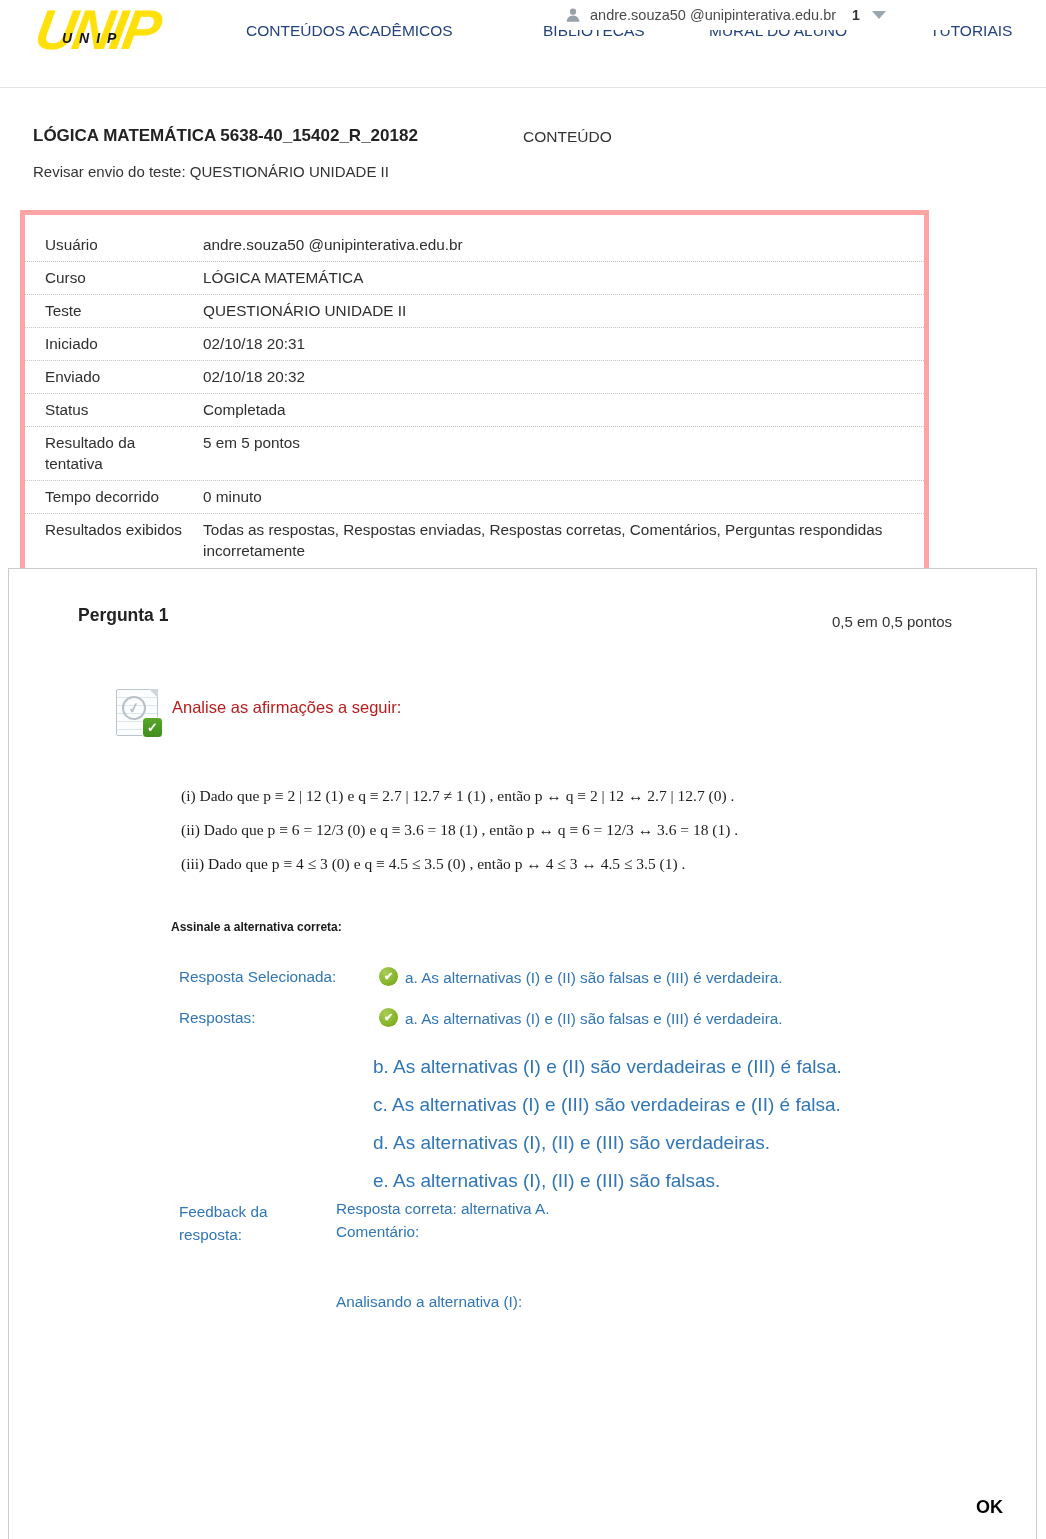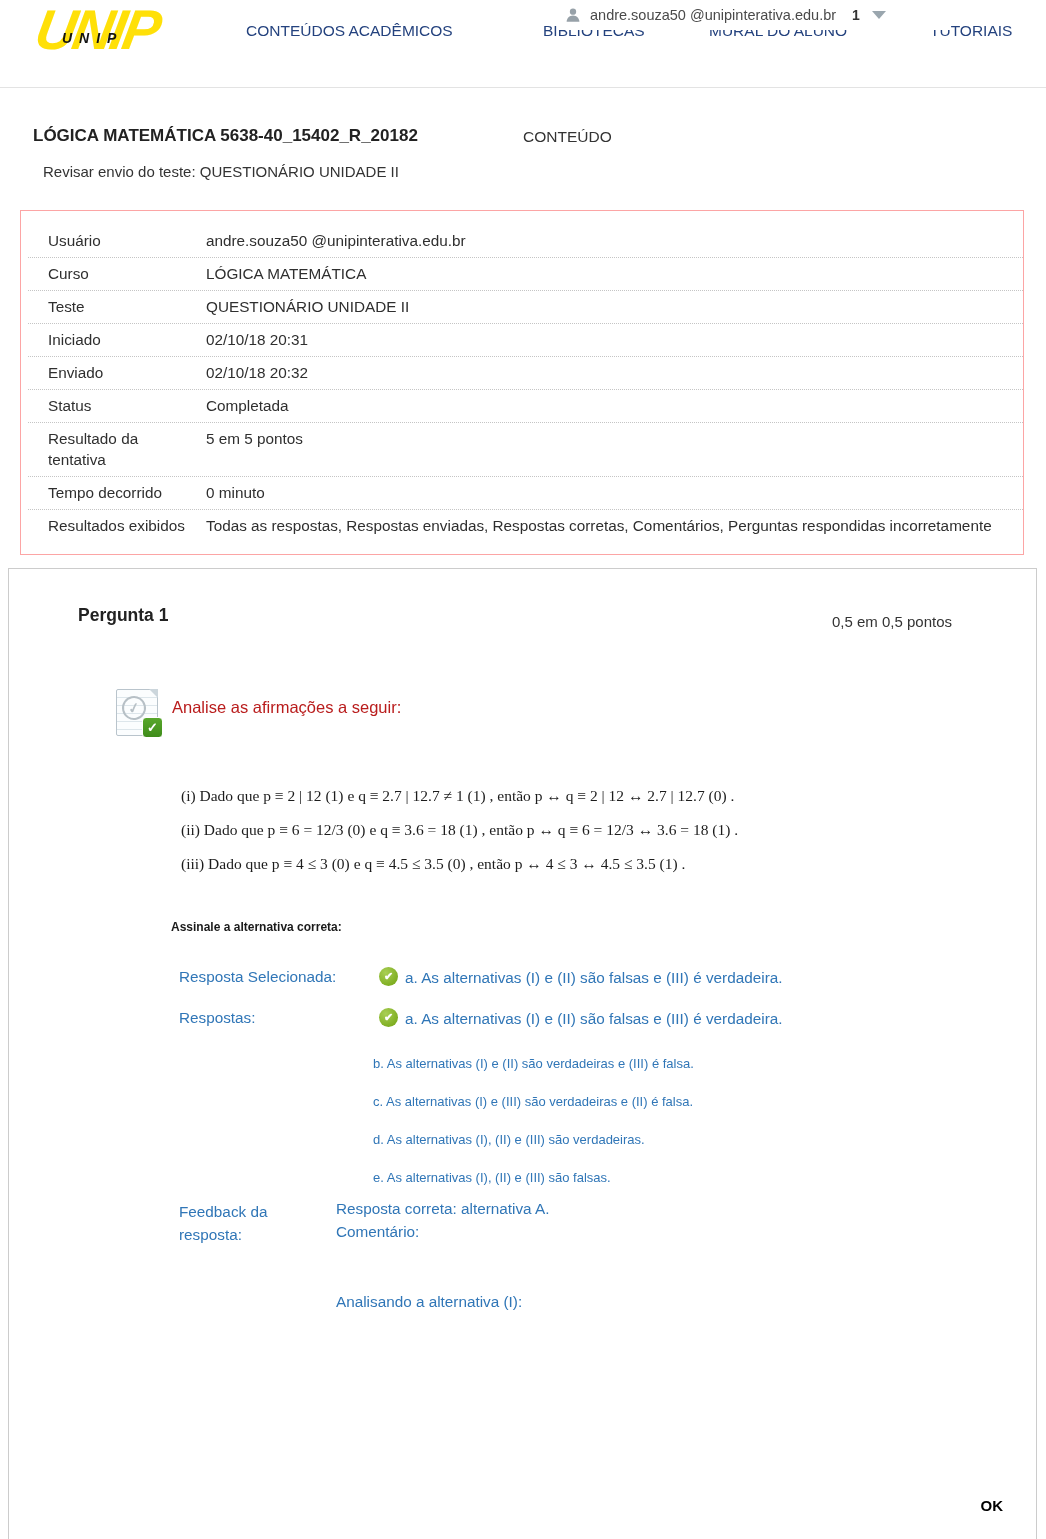--- a/index.html
+++ b/index.html
@@ -21,25 +21,25 @@
                   z-index:5; display:flex; align-items:center; cursor:pointer; }
   .user-icon { width:18px; height:18px; margin:0 8px 0 6px; flex:0 0 auto; }
   .user-email { font-size:14.5px; color:#4a4a4a; white-space:nowrap; }
   .user-badge { font-size:14px; font-weight:700; color:#333; margin-left:16px; }
   .caret-down { width:0; height:0; border-left:7px solid transparent; border-right:7px solid transparent;
                 border-top:8px solid #9aa6ae; margin-left:12px; }
 
   
   .course-title { position:absolute; left:33px; top:126px; font-size:17px; font-weight:700; color:#222; }
   .crumb-right  { position:absolute; left:523px; top:128px; font-size:15.5px; color:#333; cursor:pointer; }
-  .subtitle     { position:absolute; left:43px; top:163px; font-size:15px; color:#333; }
+  .subtitle     { position:absolute; left:33px; top:163px; font-size:15px; color:#333; }
 
   
-  .summary { position:absolute; left:20px; top:210px; width:1004px; background:#fff;
-             border:1px solid #fca5a5; padding:14px 0 12px 7px; }
+  .summary { position:absolute; left:20px; top:210px; width:909px; background:#fff;
+             border:5px solid #fca5a5; padding:14px 0 12px 0; }
   .srow { display:flex; padding:5px 0 6px 20px; font-size:15.3px; line-height:21px; color:#2f2f2f; }
   .srow.sep { border-bottom:1px dotted #c5c5c5; }
   .slabel { flex:0 0 158px; padding-right:10px; }
   .svalue { flex:1; padding-right:30px; }
 
   
   .qpanel { position:absolute; left:8px; top:568px; width:1029px; height:1010px;
             background:#fff; border:1px solid #cccccc; }
   .q-title { position:absolute; left:69px; top:36px; font-size:17.5px; font-weight:700; color:#222; }
   .q-score { position:absolute; right:84px; top:44px; font-size:15px; color:#333; }
@@ -62,27 +62,27 @@
                 font-family:"Liberation Serif", serif; font-size:15.5px; color:#1c1c1c; }
   .statements div { height:34px; line-height:30px; white-space:nowrap; }
 
   .q-instruction { position:absolute; left:162px; top:351px; font-size:12px; font-weight:700; color:#1a1a1a; }
   .ans-label { position:absolute; left:170px; font-size:15.3px; color:#3076b7; }
   .check-circle { position:absolute; width:19px; height:19px; border-radius:50%;
                   background:radial-gradient(circle at 35% 30%, #a9cf55, #7fae22 72%);
                   color:#fff; font-size:11px; font-weight:700;
                   display:flex; align-items:center; justify-content:center; }
   .ans-text { position:absolute; left:396px; font-size:15.3px; color:#3076b7; white-space:nowrap;text-align:center; }
-  .opt { position:absolute; left:364px; font-size:13px; color:#3076b7; white-space:nowrap; }
+  .opt { position:absolute; left:364px; font-size:19px; color:#3076b7; white-space:nowrap; }
 
   .fb-label { position:absolute; left:170px; top:631px; width:112px; font-size:15.3px;
               line-height:23px; color:#3076b7; }
   .fb-line { position:absolute; left:327px; font-size:15.3px; color:#3076b7; white-space:nowrap; }
 
-  .ok-btn { position:absolute; right:33px; top:928px; font-size:15px; font-weight:700; color:#000;
+  .ok-btn { position:absolute; right:33px; top:928px; font-size:18px; font-weight:700; color:#000;
             cursor:pointer; background:none; border:none; font-family:"Liberation Sans", sans-serif; }
 </style>
 </head>
 <body>
 
 <div class="header">
   <div class="logo">
     <span class="logo-yellow">UNIP</span>
     <span class="logo-dark">UNIP</span>
   </div>

